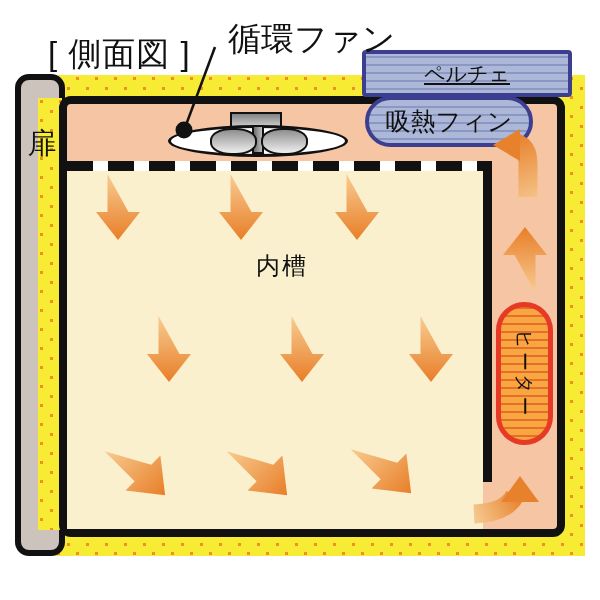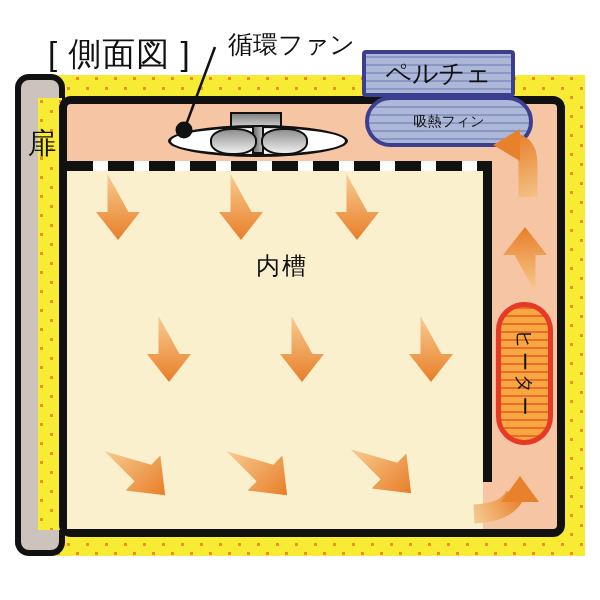--- a/index.html
+++ b/index.html
@@ -53,43 +53,43 @@
   }
   #fan-blade-left{left:210px;}
   #fan-blade-right{left:261px;}
   
   .wave-blue{
     background-color:#adb8d8;
     background-image:repeating-linear-gradient(0deg,
       rgba(110,125,180,0) 0 3px, rgba(110,125,180,.55) 3px 5px, rgba(110,125,180,0) 5px 8px);
   }
   #peltier{
-    left:362px;top:50px;width:153px;height:47px;z-index:12;
+    left:362px;top:50px;width:210px;height:47px;z-index:12;
     border:4px solid #3c3f90;border-radius:4px;box-sizing:border-box;
-    display:flex;align-items:center;justify-content:center;font-size:26px;
+    display:flex;align-items:center;justify-content:center;font-size:21px;text-decoration:underline;
   }
   #heat-fin{
     left:365px;top:96px;width:168px;height:51px;z-index:12;
     border:4px solid #3c3f90;border-radius:26px;box-sizing:border-box;
-    display:flex;align-items:center;justify-content:center;font-size:14px;
+    display:flex;align-items:center;justify-content:center;font-size:25px;
   }
   
   #heater{
     left:496px;top:302px;width:57px;height:143px;z-index:7;
     background-color:#f7a640;
     background-image:repeating-linear-gradient(0deg,
       rgba(222,80,35,0) 0 3px, rgba(222,80,35,.65) 3px 5px, rgba(222,80,35,0) 5px 8px);
     border:5px solid #e63a26;border-radius:30px;box-sizing:border-box;
     display:flex;align-items:center;justify-content:center;
   }
   #heater-label{transform:rotate(90deg);white-space:nowrap;font-size:19px;letter-spacing:3px;}
   
   .lbl{z-index:20;white-space:nowrap;}
   #side-view-title{left:48px;top:32px;font-size:33px;letter-spacing:1px;}
-  #fan-label{left:228px;top:28px;font-size:25px;}
+  #fan-label{left:228px;top:17px;font-size:33px;}
   #door-label{left:24px;top:124px;font-size:29px;width:36px;text-align:center;}
   #tank-label{left:256px;top:250px;font-size:24px;letter-spacing:2px;}
   #arrows-layer{left:0;top:0;z-index:15;pointer-events:none;}
 </style>
 </head>
 <body>
 
 <div class="abs dots" id="insulation"></div>
 <div class="abs" id="door"></div>
 <div class="abs dots" id="door-insulation"></div>

